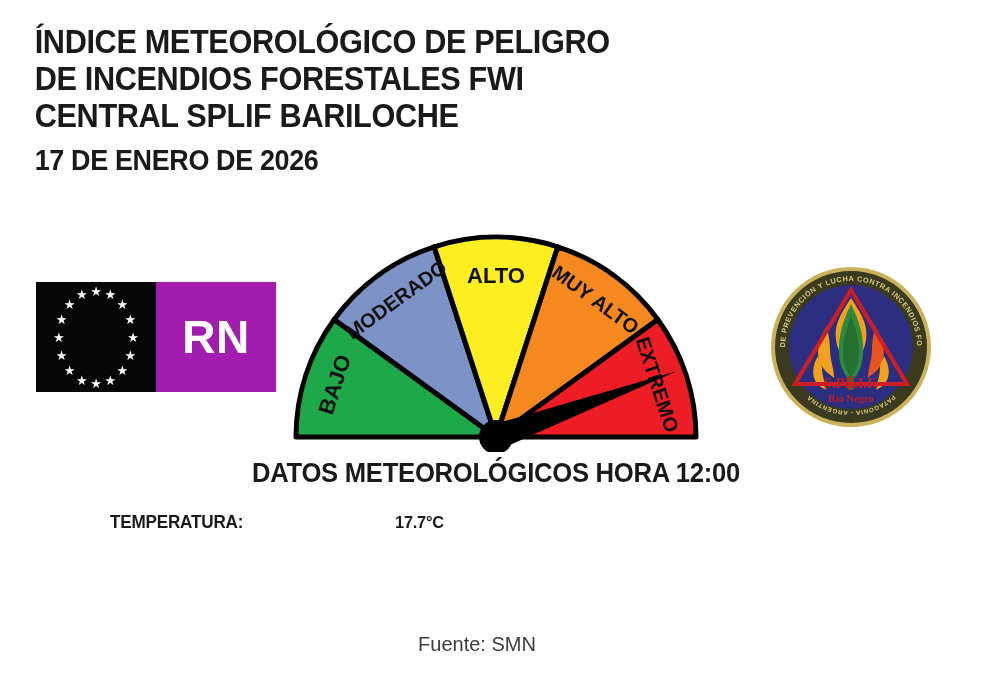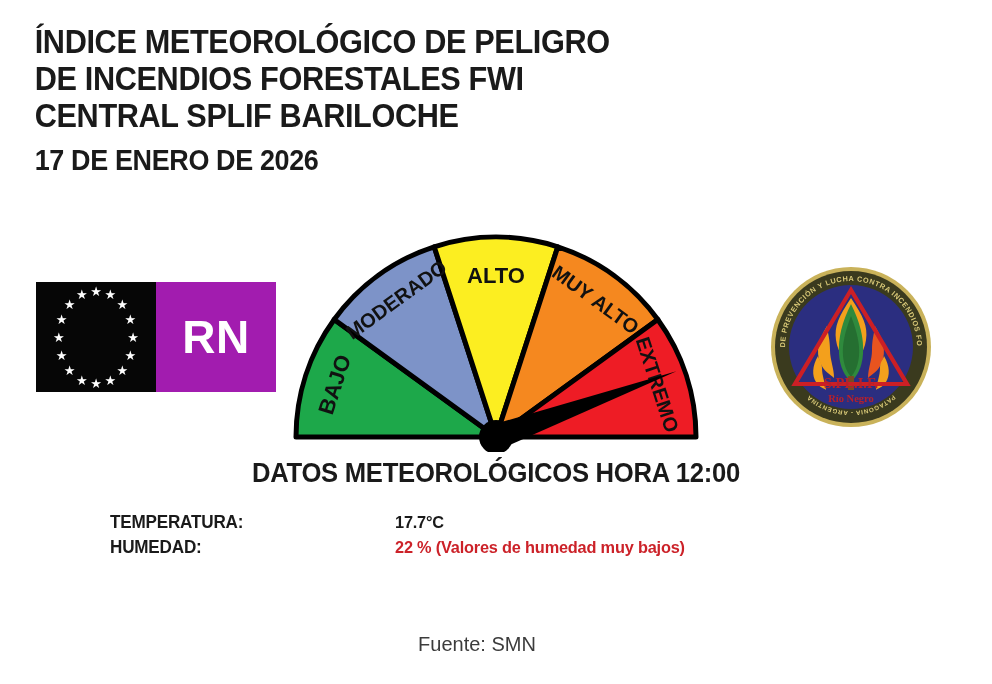--- a/index.html
+++ b/index.html
@@ -266,23 +266,19 @@
     </svg>
   </div>
 
   <div class="datos-heading">DATOS METEOROLÓGICOS HORA 12:00</div>
 
   <div class="data-table" id="data-table">
       <div class="data-row">
         <div class="data-label">TEMPERATURA:</div>
         <div class="data-value">17.7°C</div>
       </div>
-      <div class="data-row">
-        <div class="data-label">HUMEDAD:</div>
-        <div class="data-value alert">22 %  (Valores de humedad muy bajos)</div>
-      </div>
     </div>
 
   <div class="footer">
     <span class="footer-text">Fuente: SMN</span>
   </div>
 
 </div>
 
 </body></html>

